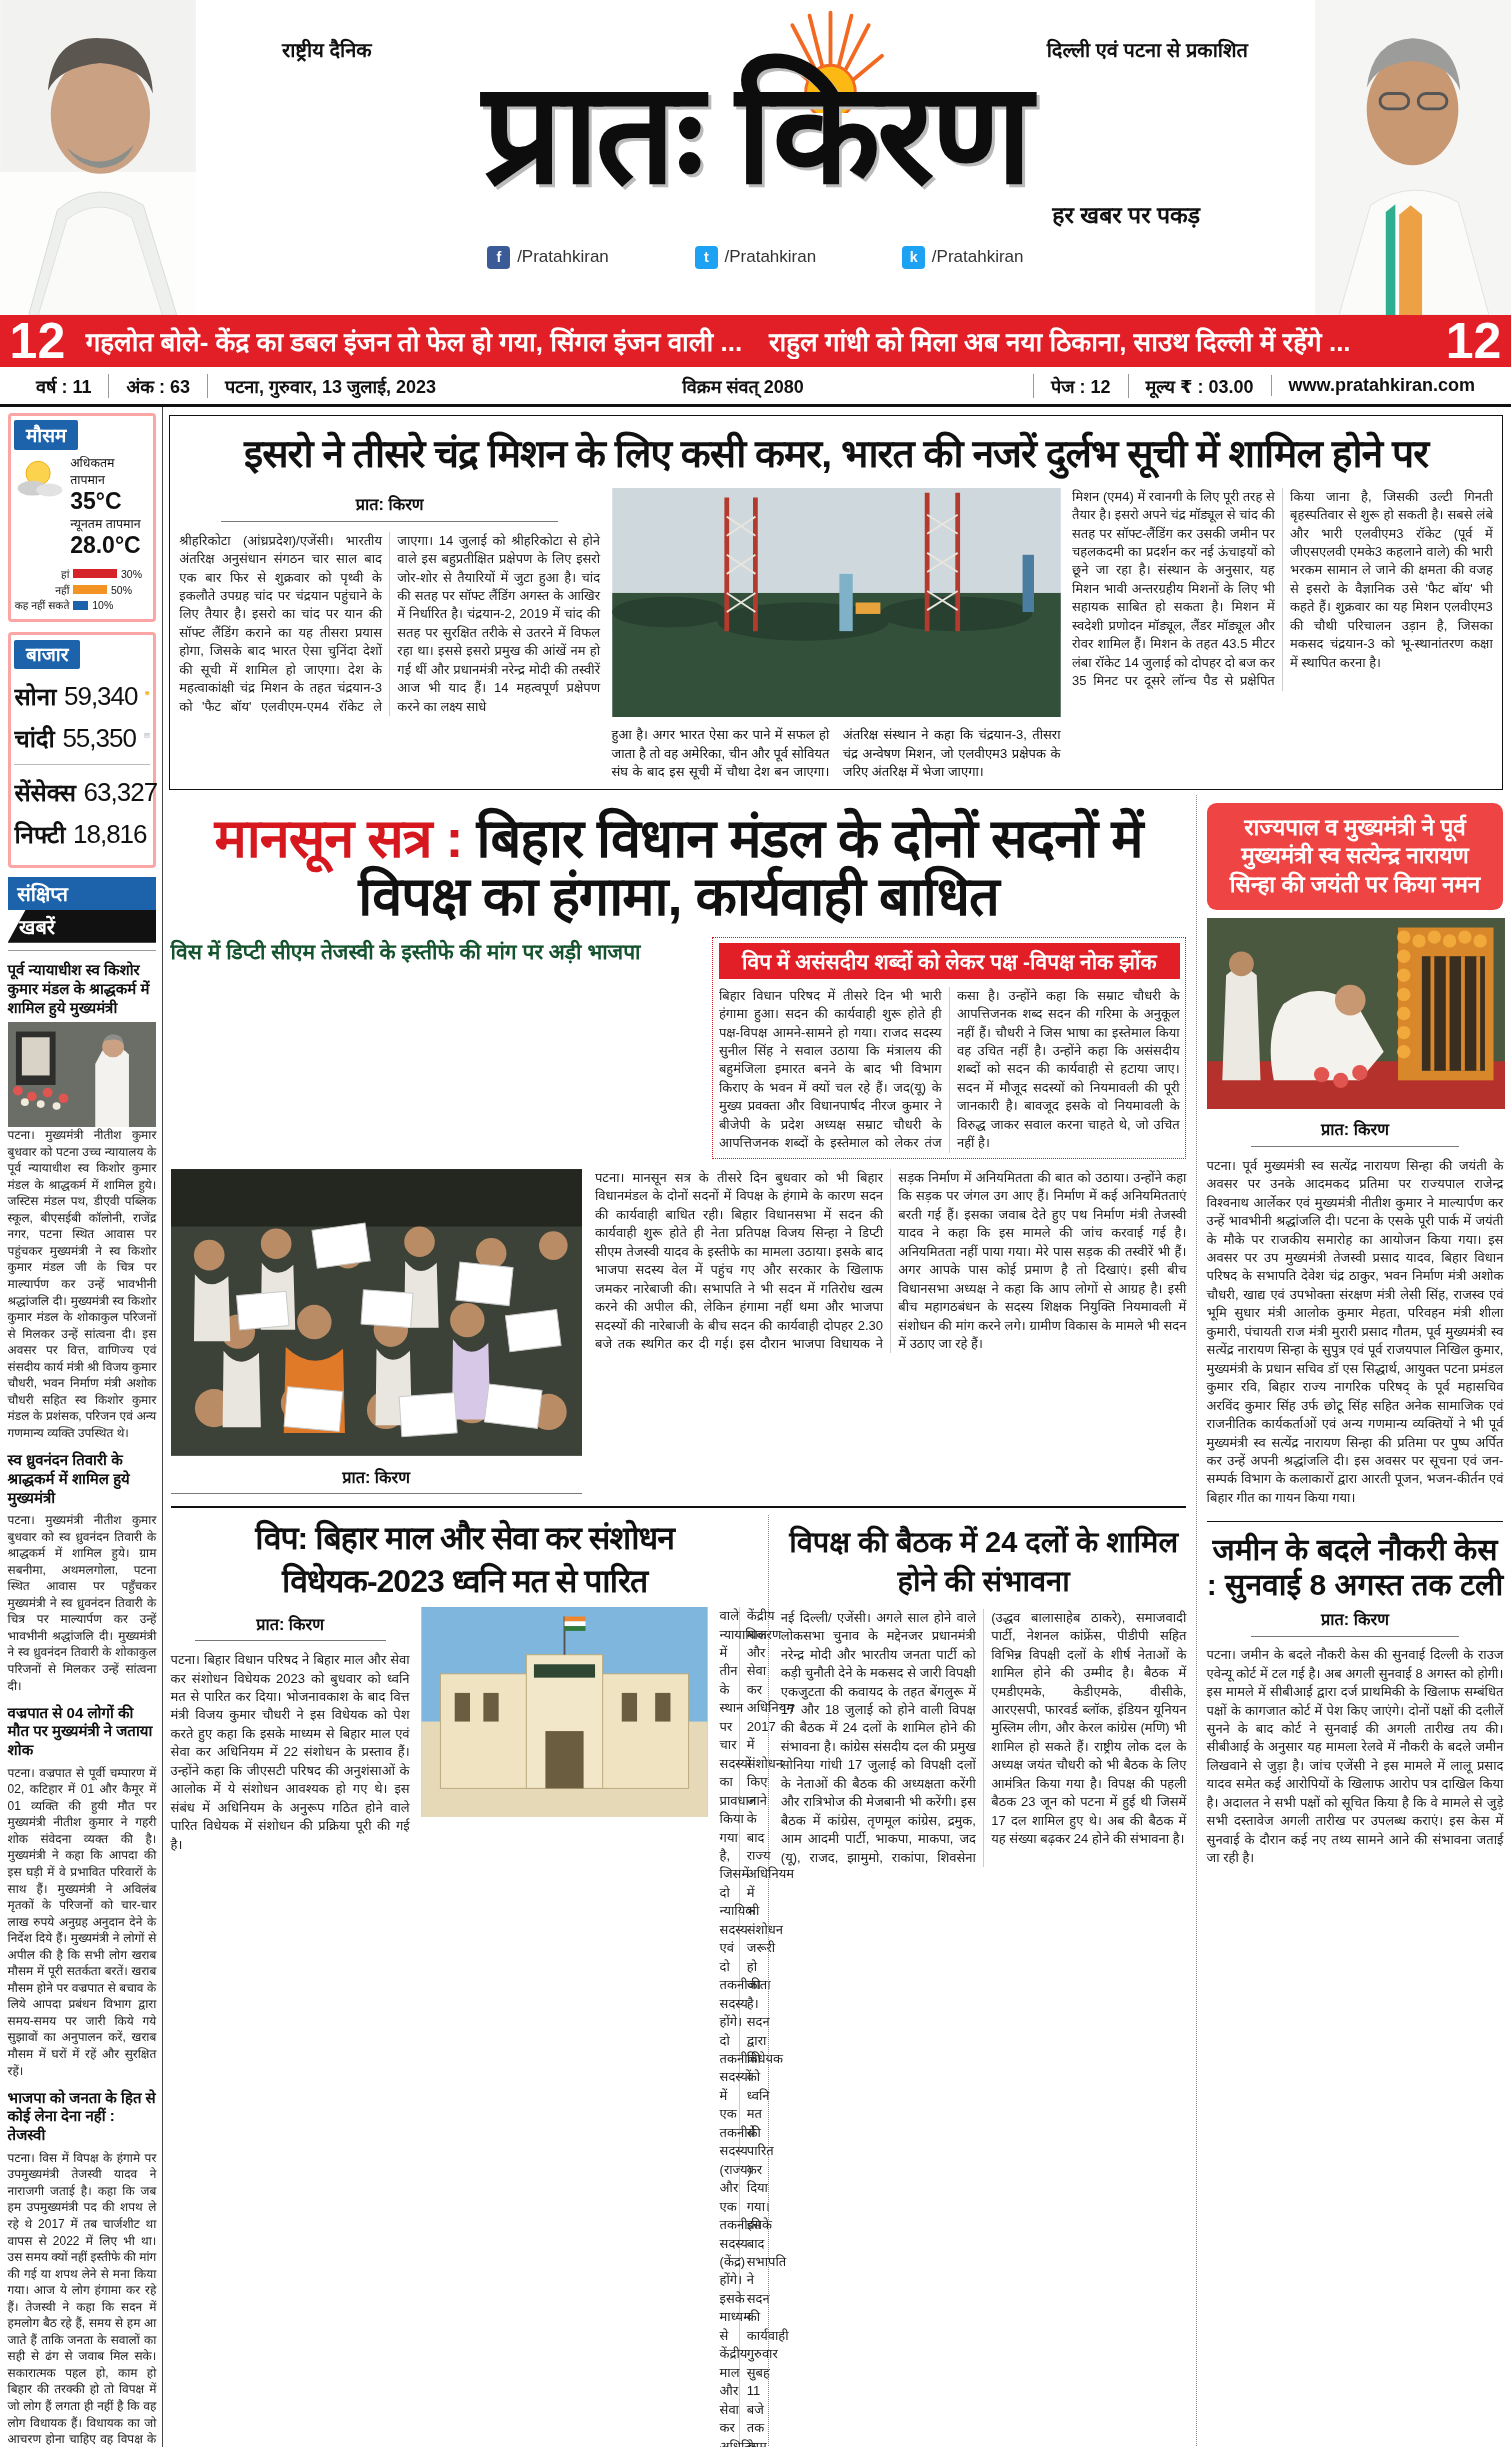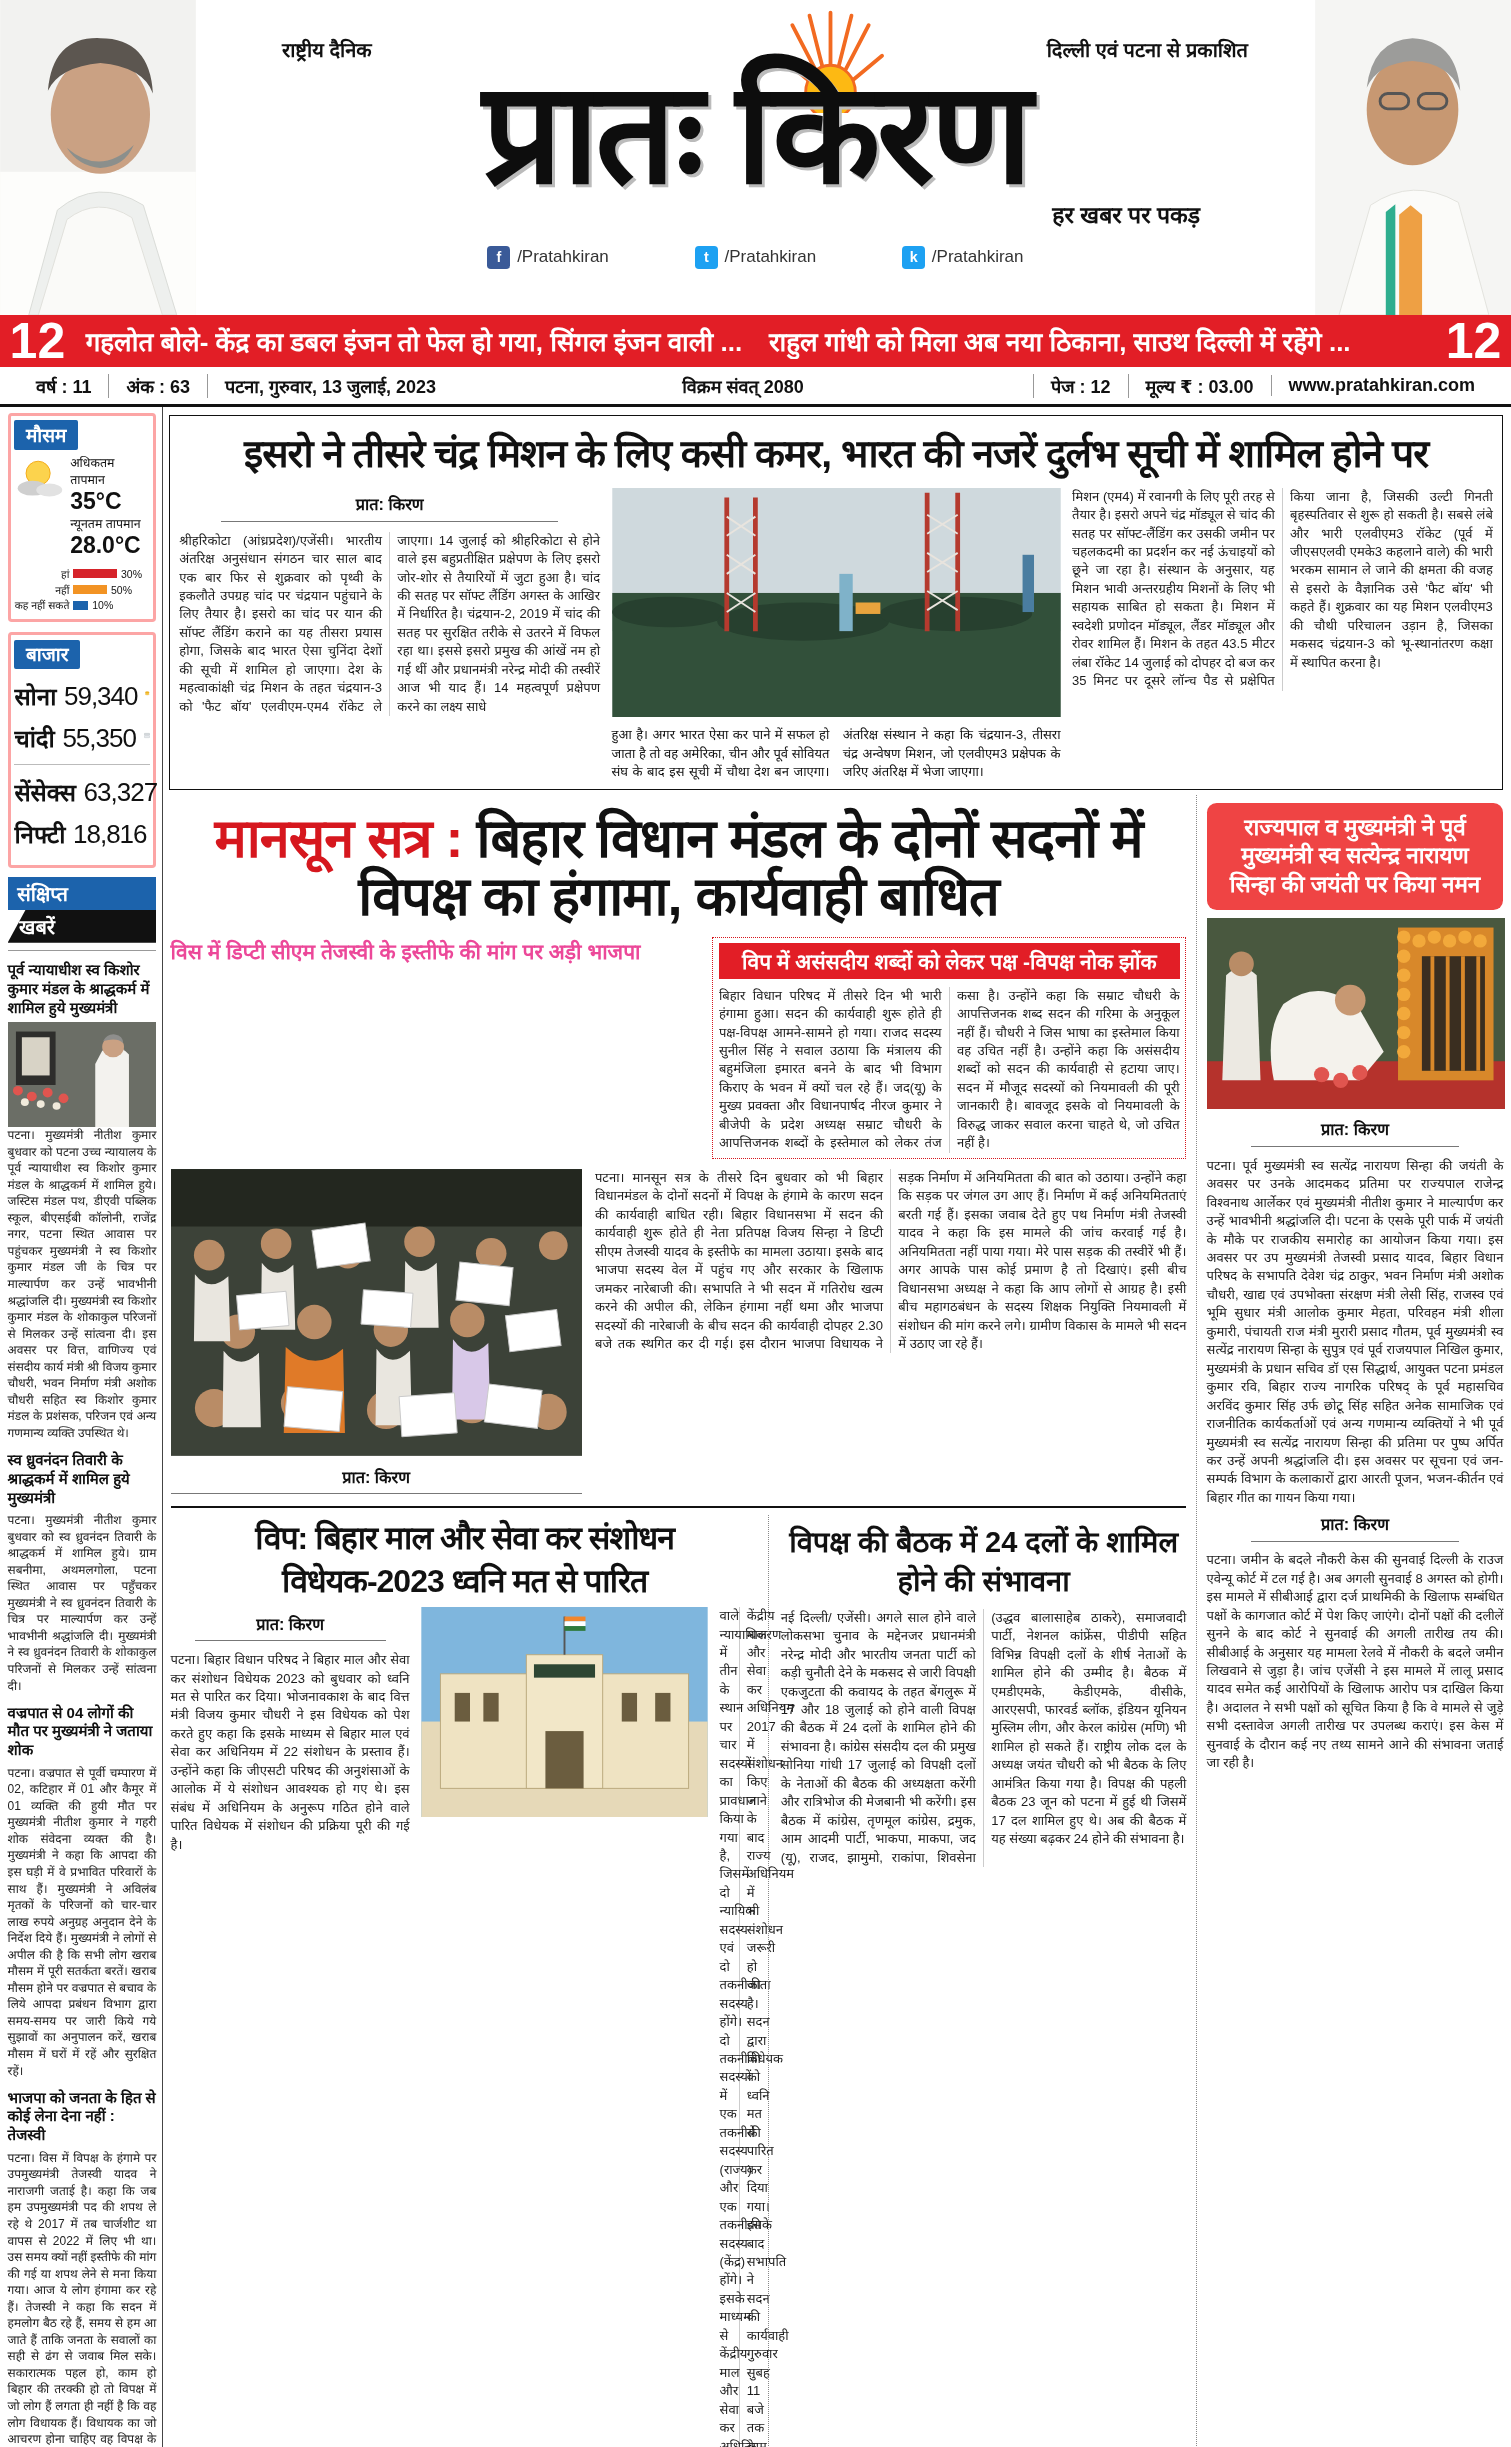--- a/index.html
+++ b/index.html
@@ -71,21 +71,21 @@
   .isro-photo-col { width:449px; flex:0 0 449px; }
   .caption-cols { columns:2; column-gap:13.4px; font-size:13px; line-height:1.4; text-align:justify; margin-top:5.7px; }
 
   
   .midband { display:flex; }
   .mid-left { flex:1; min-width:0; padding:9.6px 9.6px 0 7.6px; }
   .rail { width:315px; flex:0 0 315px; border-left:1.9px dotted #888; padding:7.6px 7.6px 0 9.6px; }
   h2.monsoon-h { text-align:center; font-size:54px; line-height:1.08; letter-spacing:-1px; margin:3.8px 0 11.5px; }
   h2.monsoon-h .kicker { color:#d6171e; }
   .mon-subrow { display:flex; gap:13.4px; align-items:flex-start; }
-  .sub-blue { color:#ec4899; font-weight:bold; font-size:21px; width:52%; }
+  .sub-blue { color:#14532d; font-weight:bold; font-size:21px; width:52%; }
   .redbox { border:1.9px dotted #d6171e; padding:5.7px; flex:1; }
   .red-strip { background:#e21e26; color:#fff; font-weight:bold; font-size:21px; text-align:center; padding:3.8px 5.7px; margin-bottom:7.6px; }
   .mon-flex { display:flex; gap:13.4px; margin-top:9.6px; }
   .mon-photo-col { width:411px; flex:0 0 411px; }
   .mon-body { margin-top:11.5px; }
 
   
   .lowband { display:flex; border-top:2.9px solid #111; margin-top:11.5px; padding-top:7.6px; }
   .gst { flex:1.45; min-width:0; padding-right:9.6px; }
   .gst h3 { font-size:32px; text-align:center; letter-spacing:-1px; margin-bottom:5.7px; }
@@ -498,20 +498,21 @@
             <circle cx="36" cy="48" r="13" fill="#b98c66"></circle>
             <g fill="#e0554f">
                 <circle cx="120" cy="164" r="8"></circle>
                 <circle cx="140" cy="170" r="8"></circle>
                 <circle cx="160" cy="162" r="8"></circle>
               </g>
           </svg>
           <div class="byline">प्रात: किरण</div>
           <div class="bodytext">पटना। पूर्व मुख्यमंत्री स्व सत्येंद्र नारायण सिन्हा की जयंती के अवसर पर उनके आदमकद प्रतिमा पर राज्यपाल राजेन्द्र विश्वनाथ आर्लेकर एवं मुख्यमंत्री नीतीश कुमार ने माल्यार्पण कर उन्हें भावभीनी श्रद्धांजलि दी। पटना के एसके पूरी पार्क में जयंती के मौके पर राजकीय समारोह का आयोजन किया गया। इस अवसर पर उप मुख्यमंत्री तेजस्वी प्रसाद यादव, बिहार विधान परिषद के सभापति देवेश चंद्र ठाकुर, भवन निर्माण मंत्री अशोक चौधरी, खाद्य एवं उपभोक्ता संरक्षण मंत्री लेसी सिंह, राजस्व एवं भूमि सुधार मंत्री आलोक कुमार मेहता, परिवहन मंत्री शीला कुमारी, पंचायती राज मंत्री मुरारी प्रसाद गौतम, पूर्व मुख्यमंत्री स्व सत्येंद्र नारायण सिन्हा के सुपुत्र एवं पूर्व राजयपाल निखिल कुमार, मुख्यमंत्री के प्रधान सचिव डॉ एस सिद्धार्थ, आयुक्त पटना प्रमंडल कुमार रवि, बिहार राज्य नागरिक परिषद् के पूर्व महासचिव अरविंद कुमार सिंह उर्फ छोटू सिंह सहित अनेक सामाजिक एवं राजनीतिक कार्यकर्ताओं एवं अन्य गणमान्य व्यक्तियों ने भी पूर्व मुख्यमंत्री स्व सत्येंद्र नारायण सिन्हा की प्रतिमा पर पुष्प अर्पित कर उन्हें अपनी श्रद्धांजलि दी। इस अवसर पर सूचना एवं जन-सम्पर्क विभाग के कलाकारों द्वारा आरती पूजन, भजन-कीर्तन एवं बिहार गीत का गायन किया गया।</div>
 
+          <h3 class="zameen-h">जमीन के बदले नौकरी केस : सुनवाई 8 अगस्त तक टली</h3>
           <div class="byline">प्रात: किरण</div>
           <div class="bodytext">पटना। जमीन के बदले नौकरी केस की सुनवाई दिल्ली के राउज एवेन्यू कोर्ट में टल गई है। अब अगली सुनवाई 8 अगस्त को होगी। इस मामले में सीबीआई द्वारा दर्ज प्राथमिकी के खिलाफ सम्बंधित पक्षों के कागजात कोर्ट में पेश किए जाएंगे। दोनों पक्षों की दलीलें सुनने के बाद कोर्ट ने सुनवाई की अगली तारीख तय की। सीबीआई के अनुसार यह मामला रेलवे में नौकरी के बदले जमीन लिखवाने से जुड़ा है। जांच एजेंसी ने इस मामले में लालू प्रसाद यादव समेत कई आरोपियों के खिलाफ आरोप पत्र दाखिल किया है। अदालत ने सभी पक्षों को सूचित किया है कि वे मामले से जुड़े सभी दस्तावेज अगली तारीख पर उपलब्ध कराएं। इस केस में सुनवाई के दौरान कई नए तथ्य सामने आने की संभावना जताई जा रही है।</div>
         </div>
       </div>
 
     </div>
   </div>
 </div>
 
 

